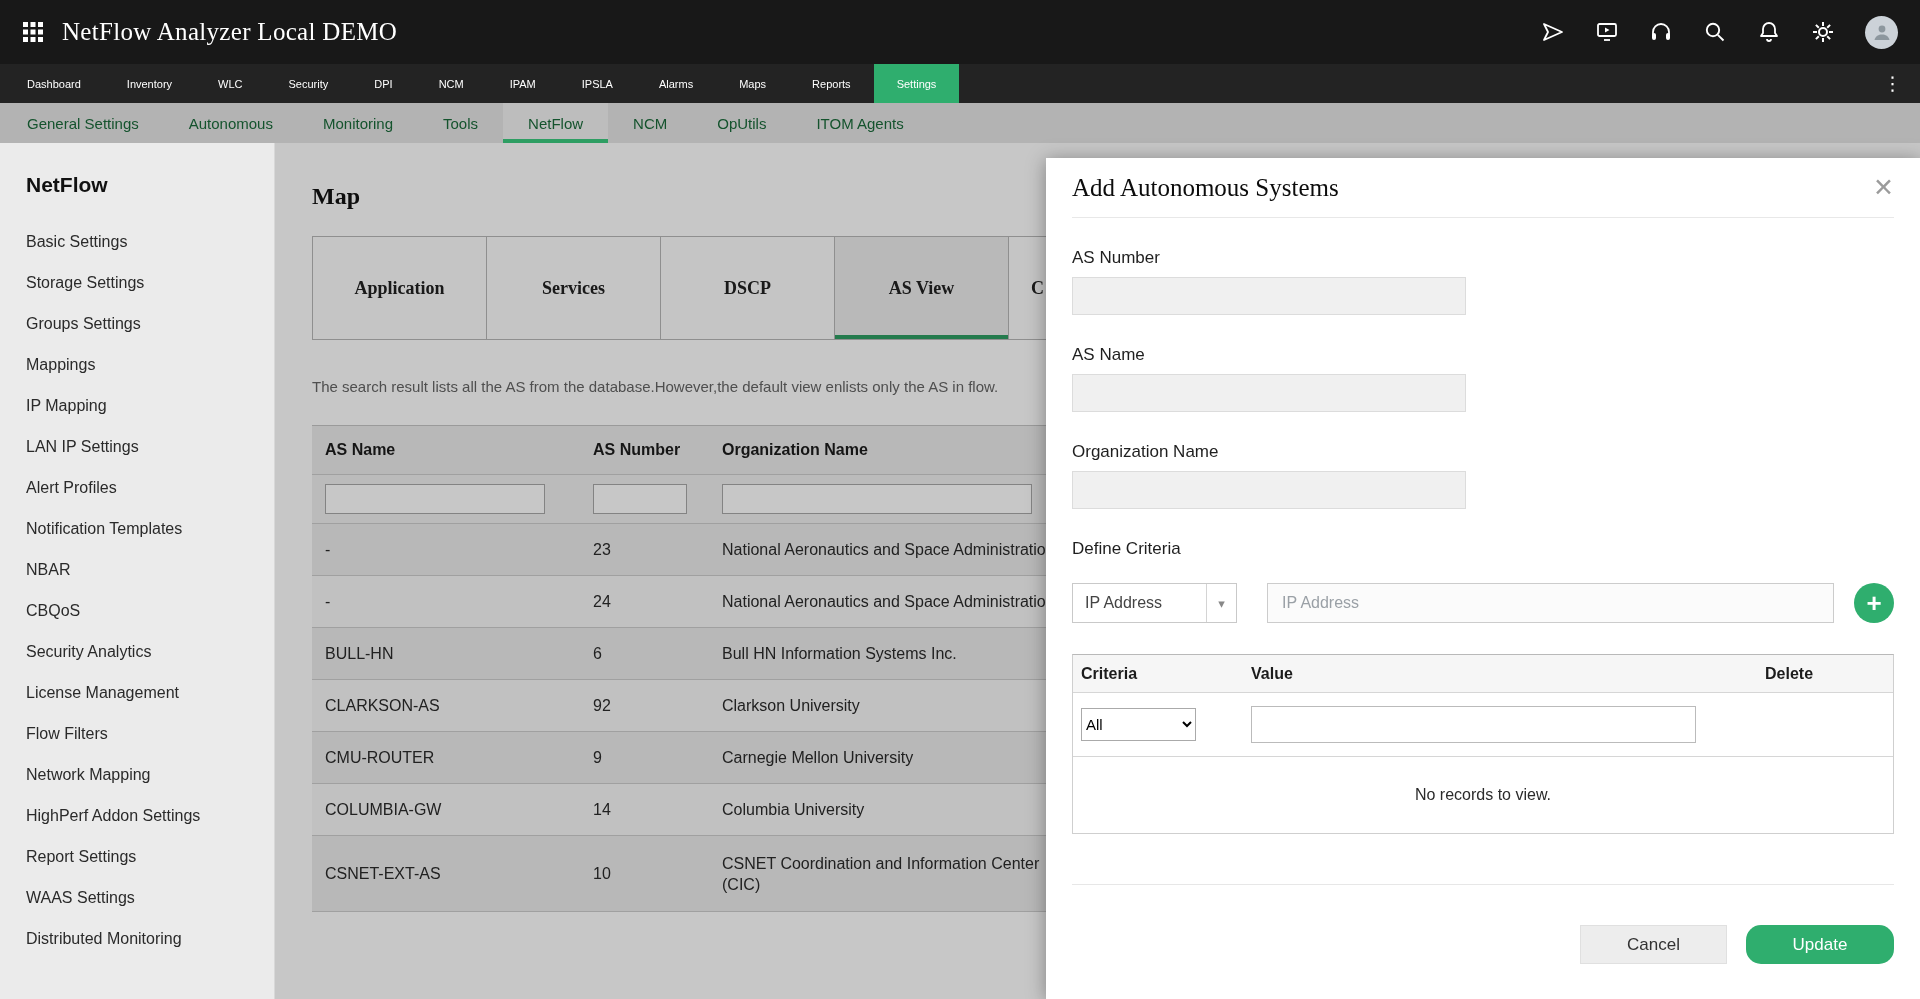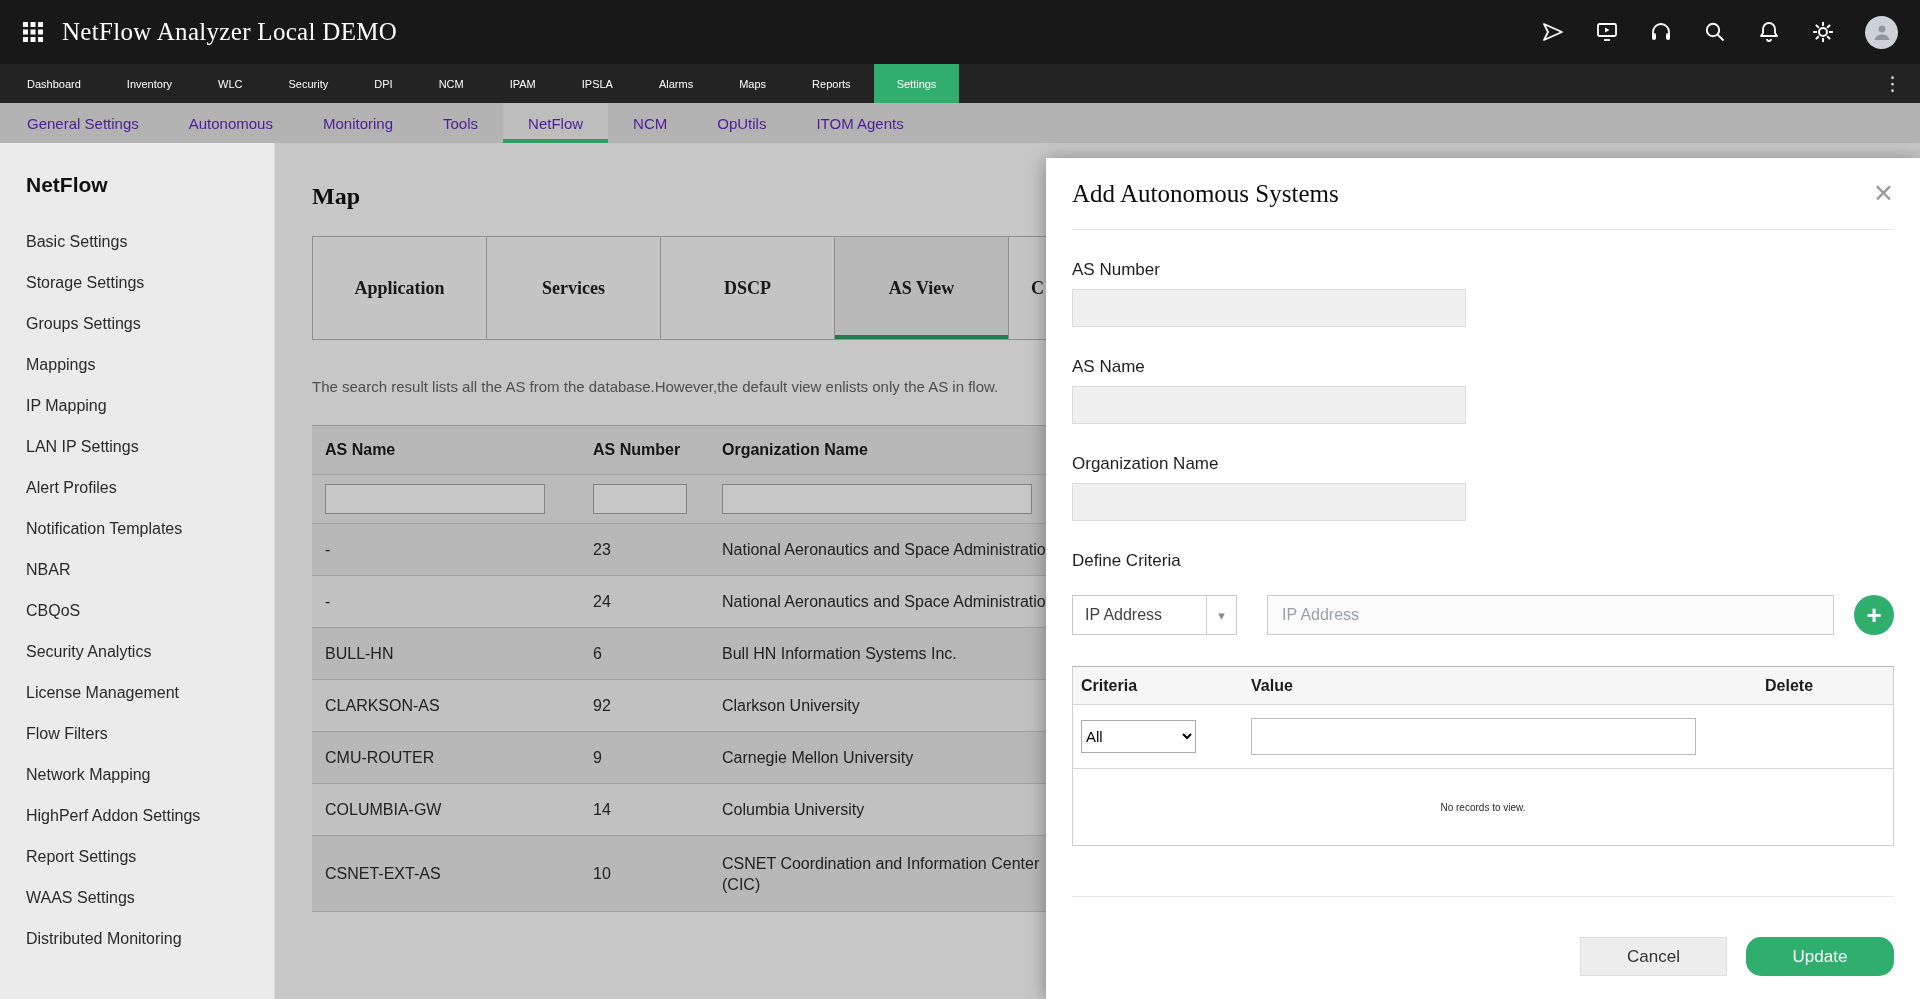--- a/index.html
+++ b/index.html
@@ -19,21 +19,21 @@
   .avatar { width:33px; height:33px; border-radius:50%; background:#ccd2d8; display:flex; align-items:center; justify-content:center; cursor:pointer; }
 
   
   .navbar { height:39px; background:#232323; display:flex; align-items:stretch; padding-left:4px; }
   .nav-item { color:#fff; font-size:11px; padding:0 23px; display:flex; align-items:center; cursor:pointer; white-space:nowrap; }
   .nav-item.active { background:#2fae6e; }
   .nav-kebab { margin-left:auto; color:#fff; font-size:19px; padding:0 18px; display:flex; align-items:center; cursor:pointer; }
 
   
   .subnav { height:40px; background:#b3b3b3; display:flex; align-items:stretch; padding-left:2px; }
-  .subnav-item { color:#4c1d95; font-size:15px; padding:0 25px; display:flex; align-items:center; cursor:pointer; white-space:nowrap; }
+  .subnav-item { color:#14532d; font-size:15px; padding:0 25px; display:flex; align-items:center; cursor:pointer; white-space:nowrap; }
   .subnav-item.active { background:#bdbdbd; box-shadow: inset 0 -4px 0 #2e9e63; }
 
   
   .main { display:flex; height:856px; position:relative; }
   .sidebar { width:275px; background:#ebebeb; border-right:1px solid #d8d8d8; padding:30px 0 0 26px; flex-shrink:0; }
   .sidebar-title { font-size:21px; font-weight:bold; color:#111; margin-bottom:24px; }
   .sidebar-item { font-size:16px; color:#2a2a2a; height:41px; display:flex; align-items:center; cursor:pointer; }
 
   .content { flex:1; position:relative; padding:40px 0 0 37px; background:#fff; }
   .content-title { font-family:"Liberation Serif", serif; font-size:24px; font-weight:bold; color:#111; }
@@ -60,21 +60,21 @@
   .t-data.shade { background:#ececec; }
   .t-data.tall { height:76px; }
 
   
   .dim-overlay { position:absolute; left:275px; top:143px; width:1645px; height:856px;
                  background:rgba(0,0,0,0.22); z-index:5; }
 
   
   .panel { position:absolute; left:1046px; top:158px; width:874px; height:841px; background:#fff;
            z-index:10; box-shadow:0 2px 18px rgba(0,0,0,.35); padding:0 26px; }
-  .panel-header { height:72px; display:flex; align-items:center; justify-content:space-between; border-bottom:1px solid #e8e8e8; }
+  .panel-header { height:60px; display:flex; align-items:center; justify-content:space-between; border-bottom:1px solid #e8e8e8; }
   .panel-title { font-family:"Liberation Serif", serif; font-size:25px; color:#0c0c0c; }
   .close-btn { color:#9b9b9b; font-size:25px; cursor:pointer; line-height:1; }
   .p-label { margin-top:30px; font-size:17px; color:#1f1f1f; margin-bottom:9px; }
   .p-input { width:394px; height:38px; background:#f0f0f0; border:1px solid #dcdcdc; padding:0 10px; font-size:15px; display:block; }
   .define-label { margin-top:30px; font-size:17px; color:#1f1f1f; margin-bottom:24px; }
   .crit-row { display:flex; align-items:center; }
   .crit-select { width:165px; height:40px; border:1px solid #c9c9c9; background:#fff; display:flex; align-items:center; cursor:pointer; font-size:16px; color:#444; }
   .crit-select .val { flex:1; padding-left:12px; }
   .sel-arrow { width:30px; height:100%; border-left:1px solid #d4d4d4; display:flex; align-items:center; justify-content:center; color:#888; font-size:13px; }
   .crit-input { width:567px; height:40px; margin-left:30px; border:1px solid #ccc; background:#fbfbfb; padding:0 14px; font-size:16px; }
@@ -82,21 +82,21 @@
   .plus-btn { width:40px; height:40px; border-radius:50%; background:#2fae6e; color:#fff; font-size:26px; font-weight:bold;
               display:flex; align-items:center; justify-content:center; margin-left:20px; cursor:pointer; }
 
   .crit-table { margin-top:31px; border:1px solid #cfcfcf; border-top:1px solid #b9b9b9; }
   .ct-head { display:grid; grid-template-columns:170px 514px 1fr; background:#f6f6f6; height:38px; align-items:center;
              border-bottom:1px solid #d6d6d6; font-weight:bold; font-size:16px; color:#1c1c1c; }
   .ct-head div { padding-left:8px; }
   .ct-filter { height:64px; display:grid; grid-template-columns:170px 514px 1fr; align-items:center; border-bottom:1px solid #d6d6d6; background:#fff; }
   .ct-filter select { margin-left:8px; width:115px; height:33px; font-size:15px; border:1px solid #aaa; background:#fff; }
   .ct-filter input { width:445px; height:37px; border:1px solid #bbb; padding:0 8px; font-size:15px; margin-left:8px; }
-  .ct-empty { height:76px; display:flex; align-items:center; justify-content:center; font-size:10px; color:#2b2b2b; background:#fff; }
+  .ct-empty { height:76px; display:flex; align-items:center; justify-content:center; font-size:16px; color:#2b2b2b; background:#fff; }
 
   .panel-divider { margin-top:50px; border-top:1px solid #e7e7e7; }
   .panel-actions { display:flex; justify-content:flex-end; gap:19px; margin-top:40px; }
   .btn { height:39px; font-size:17px; display:flex; align-items:center; justify-content:center; cursor:pointer; }
   .btn-cancel { width:147px; background:#ededed; color:#333; border:1px solid #e0e0e0; }
   .btn-update { width:148px; background:#2fae6e; color:#fff;border-radius:15px; }
 </style>
 </head>
 <body>
 

